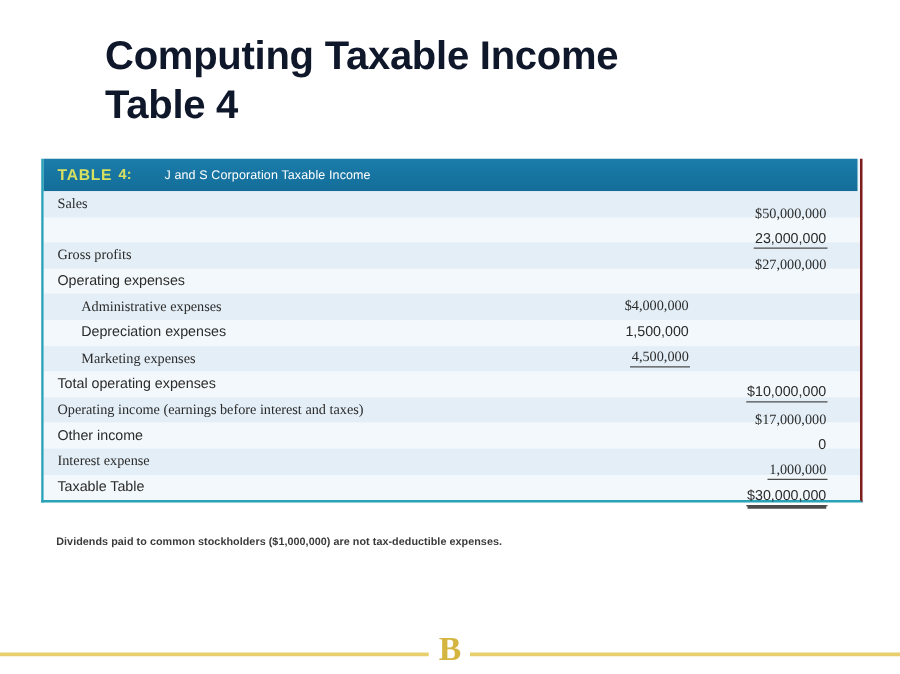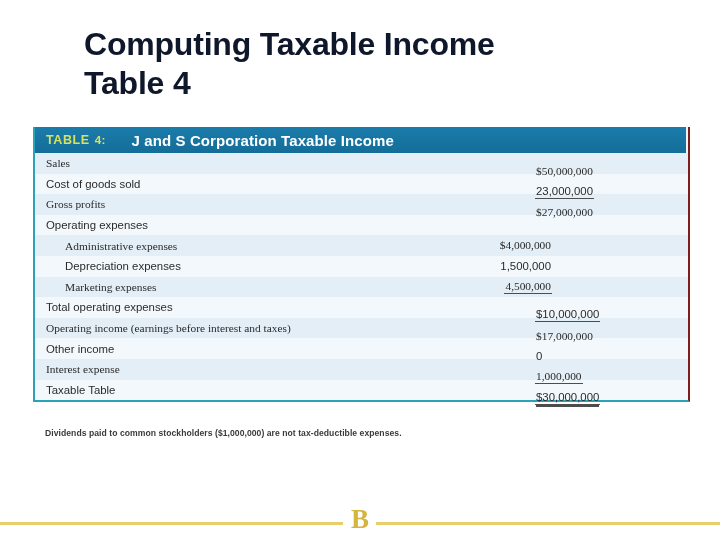--- a/index.html
+++ b/index.html
@@ -61,22 +61,22 @@
   }
   #exhibit-header .tbl-num {
     color: #d7e05f;
     font-size: 11.5px;
     font-weight: bold;
     margin-left: 5px;
     letter-spacing: 0.3px;
   }
   #exhibit-header .tbl-caption {
     color: #ffffff;
-    font-size: 15px;
-    font-weight: bold;
+    font-size: 10px;
+    font-weight: normal;
     margin-left: 26px;
     letter-spacing: 0.1px;
   }
 
   
   #exhibit-body {
     padding: 0;
   }
   .row {
     display: flex;
@@ -100,21 +100,21 @@
 
   .cell-v1 {
     flex: 0 0 auto;
     width: 117px;
     text-align: right;
     white-space: nowrap;
     padding-right: 2px;
   }
   .cell-v2 {
     flex: 1 1 auto;
-    text-align: left;
+    text-align: right;
     white-space: nowrap;
     padding-right: 15px;
     margin-top: 16px;
   }
 
   
   .num { display: inline-block; padding: 0 1px 1px 1px; }
   .num.rule-single { border-bottom: 1px solid #4d4d4d; }
   .num.rule-double {
     border-bottom: 1px solid #4d4d4d;
@@ -178,21 +178,20 @@
     <span class="tbl-caption">J and S Corporation Taxable Income</span>
   </div>
 
   <div id="exhibit-body">
       <div class="row zebra-a">
         <div class="cell-label">Sales</div>
         <div class="cell-v1"></div>
         <div class="cell-v2"><span class="num">$50,000,000</span></div>
       </div>
       <div class="row zebra-b">
-        <div class="cell-label">Cost of goods sold</div>
         <div class="cell-v1"></div>
         <div class="cell-v2"><span class="num rule-single">23,000,000</span></div>
       </div>
       <div class="row zebra-a">
         <div class="cell-label">Gross profits</div>
         <div class="cell-v1"></div>
         <div class="cell-v2"><span class="num">$27,000,000</span></div>
       </div>
       <div class="row zebra-b">
         <div class="cell-label">Operating expenses</div>

